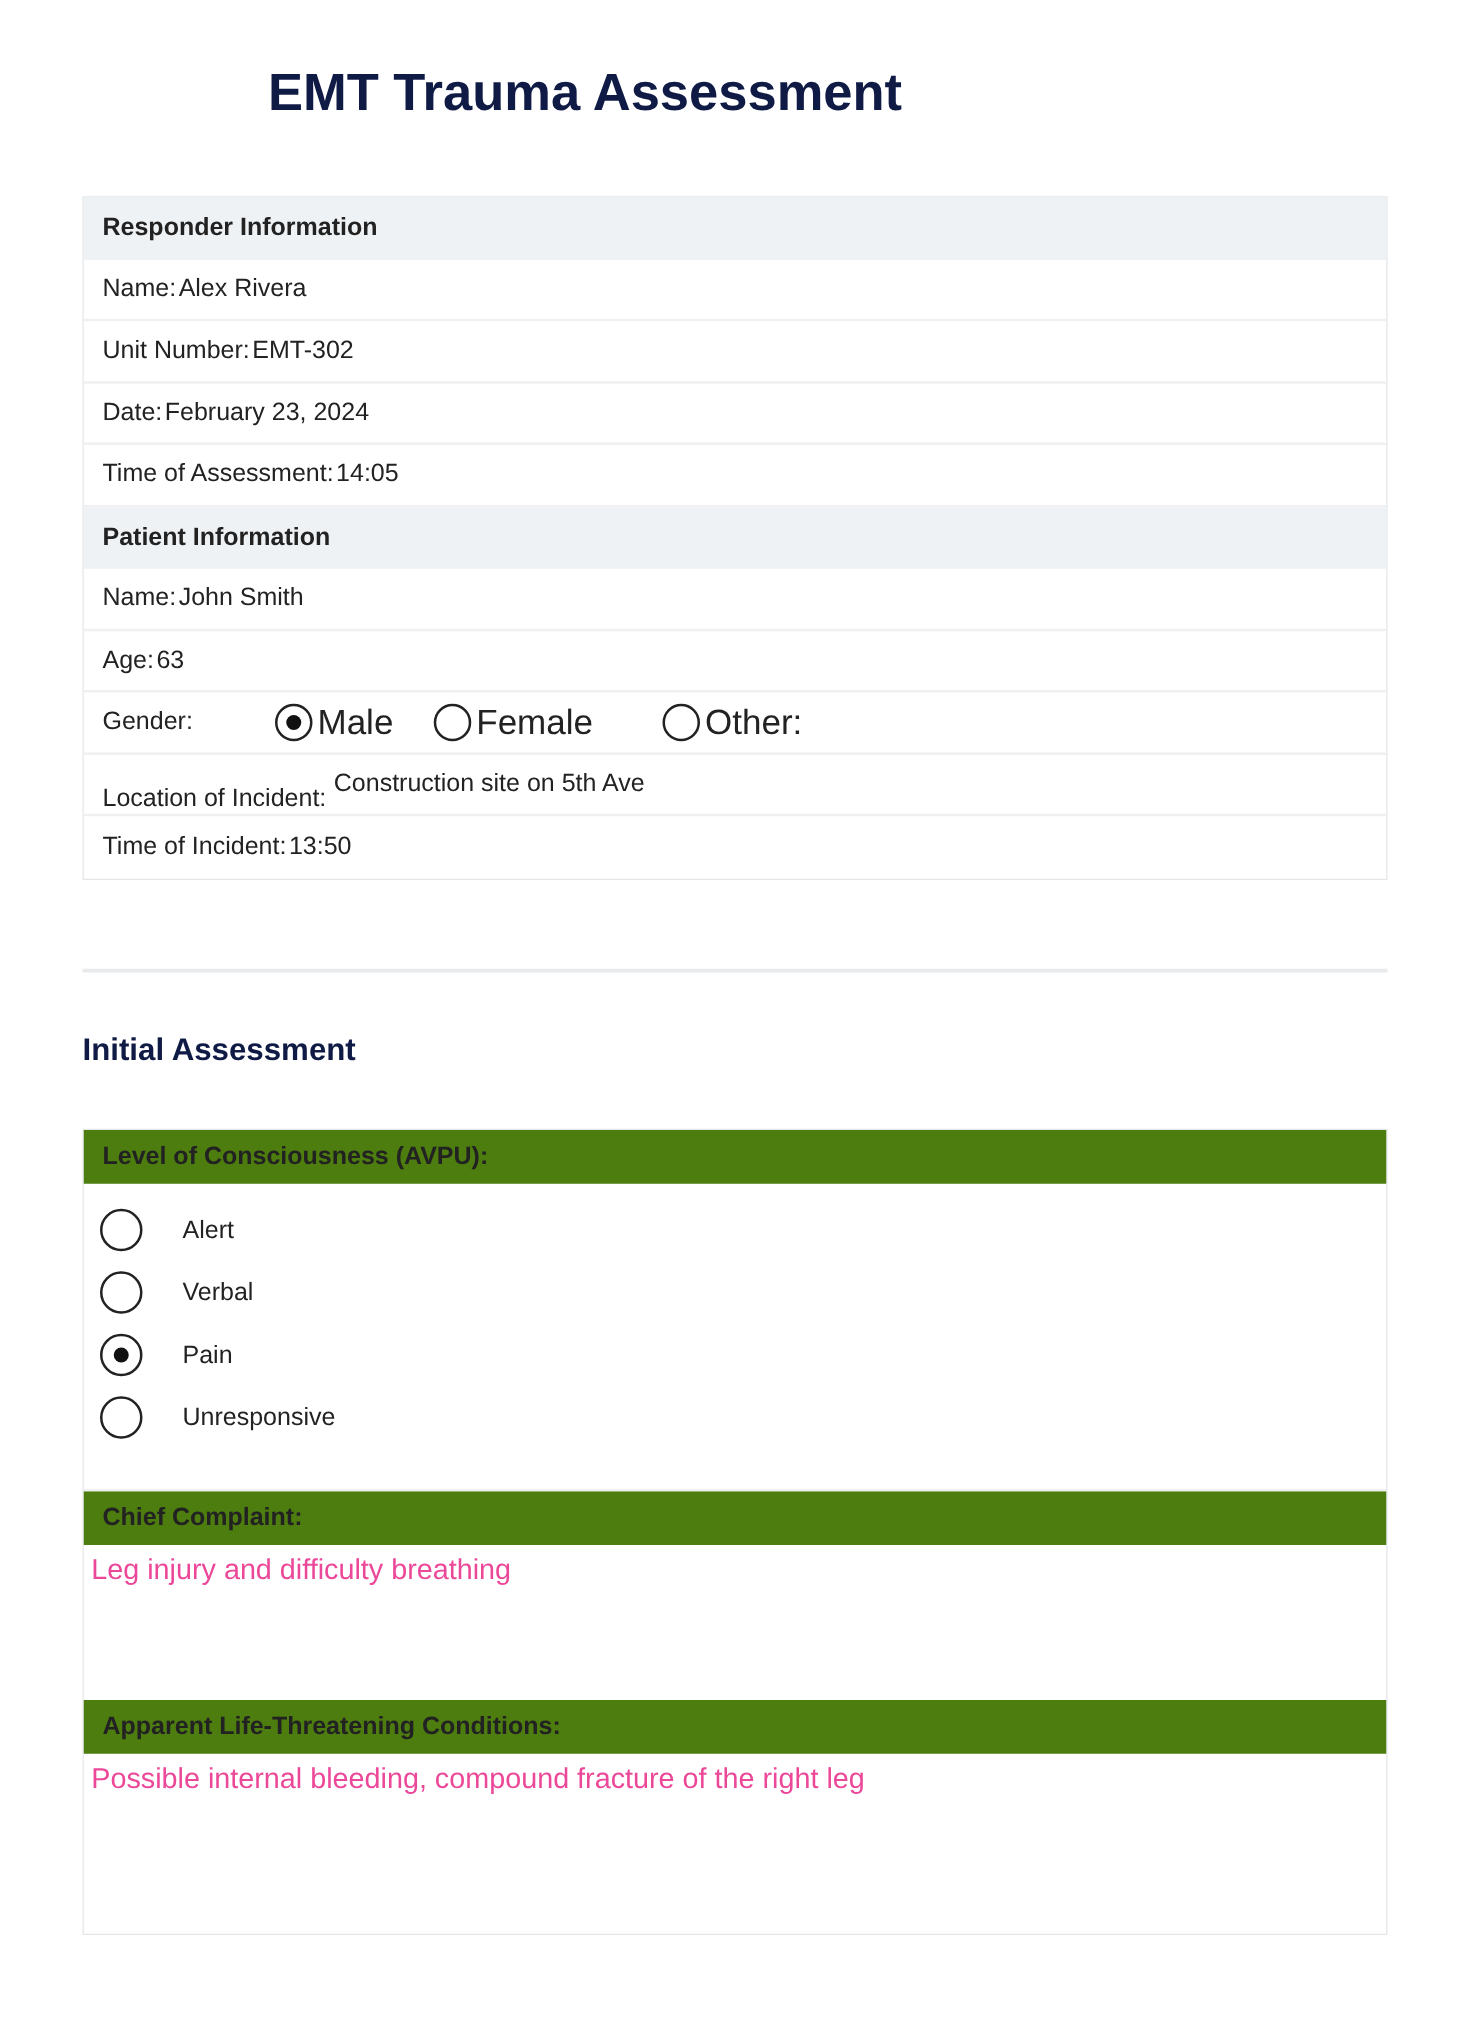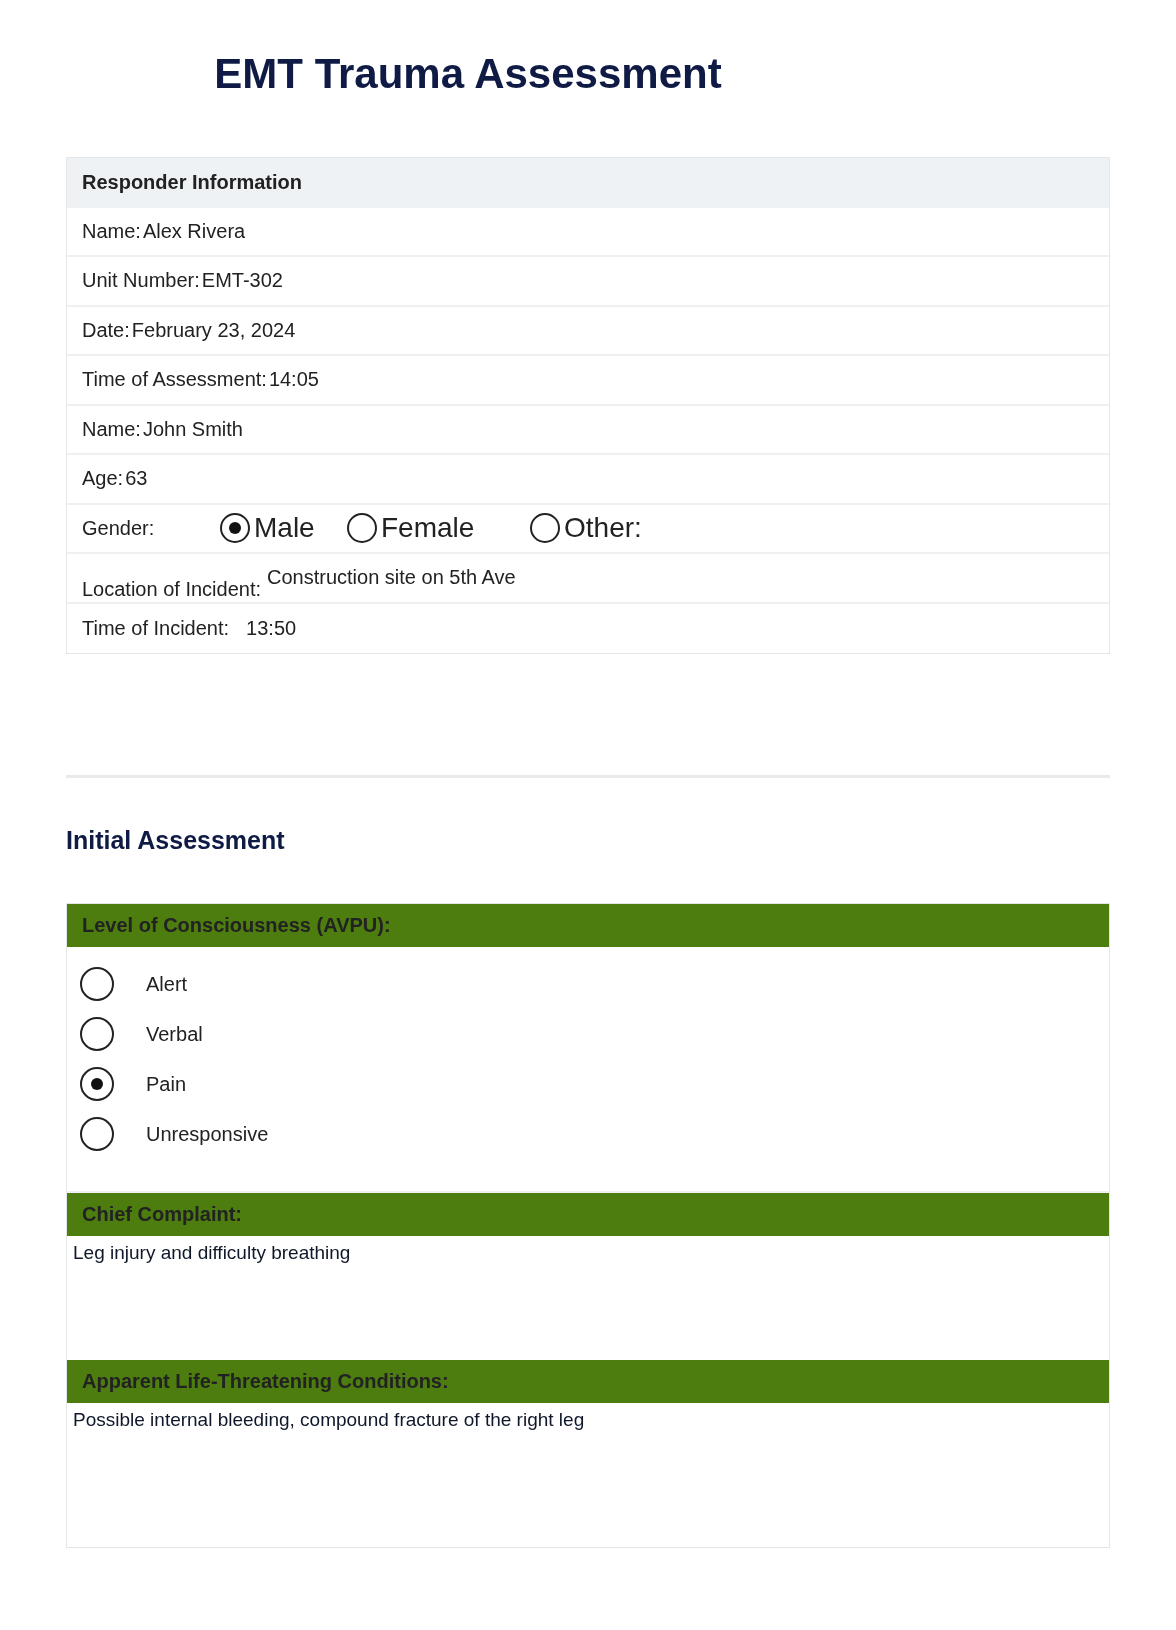--- a/index.html
+++ b/index.html
@@ -13,21 +13,21 @@
     }
     .box {
       position: absolute; left: 66px; width: 1044px;
       border: 1px solid #e4e6e8; box-sizing: border-box; background: #fff;
     }
     .info-box { top: 157px; }
     .row {
       height: 49.5px; box-sizing: border-box; border-bottom: 2px solid #eef0f2;
       display: flex; align-items: center; padding-left: 15px; font-size: 20px; color: #222;
     }
-    .row:last-child { border-bottom: none; gap: 15px; }
+    .row:last-child { border-bottom: none; }
     .row.header { background: #eef2f5; font-weight: bold; border-bottom: none; }
     .lbl { margin-right: 2px; }
     .radio {
       display: inline-block; width: 30px; height: 30px; box-sizing: border-box;
       border: 2.5px solid #222; border-radius: 50%; position: relative; vertical-align: middle;
     }
     .radio.checked::after {
       content: ""; position: absolute; left: 50%; top: 50%; width: 12px; height: 12px;
       margin-left: -6px; margin-top: -6px; border-radius: 50%; background: #111;
     }
@@ -43,21 +43,21 @@
     .assess-box { top: 903px; height: 645px; }
     .sub-header {
       height: 43px; background: #4d7c0f; display: flex; align-items: center; padding-left: 15px;
       font-size: 20px; font-weight: bold; color: #222;
     }
     .avpu-list { height: 246px; position: relative; border-bottom: 2px solid #eef0f2; box-sizing: border-box; }
     .avpu-item { position: absolute; left: 13px; display: flex; align-items: center; font-size: 20px; gap: 24px; }
     .avpu-item .radio { width: 34px; height: 34px; }
     .avpu-item .opt-text { margin-left: 8px; }
     .textarea {
-      height: 124px; padding: 6px 6px; box-sizing: border-box; font-size: 19px; color: #0f172a;
+      height: 124px; padding: 6px 6px; box-sizing: border-box; font-size: 23px; color: #ec4899;
     }
   </style>
 </head>
 <body>
 
 <h1 class="title">EMT Trauma Assessment</h1>
 
 <div class="box info-box">
   <div class="row header">Responder Information</div>
   <div class="row">
@@ -69,20 +69,21 @@
     <span>EMT-302</span>
   </div>
   <div class="row">
     <span class="lbl">Date:</span>
     <span>February 23, 2024</span>
   </div>
   <div class="row">
     <span class="lbl">Time of Assessment:</span>
     <span>14:05</span>
   </div>
+  <div class="row header">Patient Information</div>
   <div class="row">
     <span class="lbl">Name:</span>
     <span>John Smith</span>
   </div>
   <div class="row">
     <span class="lbl">Age:</span>
     <span>63</span>
   </div>
   <div class="row gender-row">
     <span class="lbl">Gender:</span>

